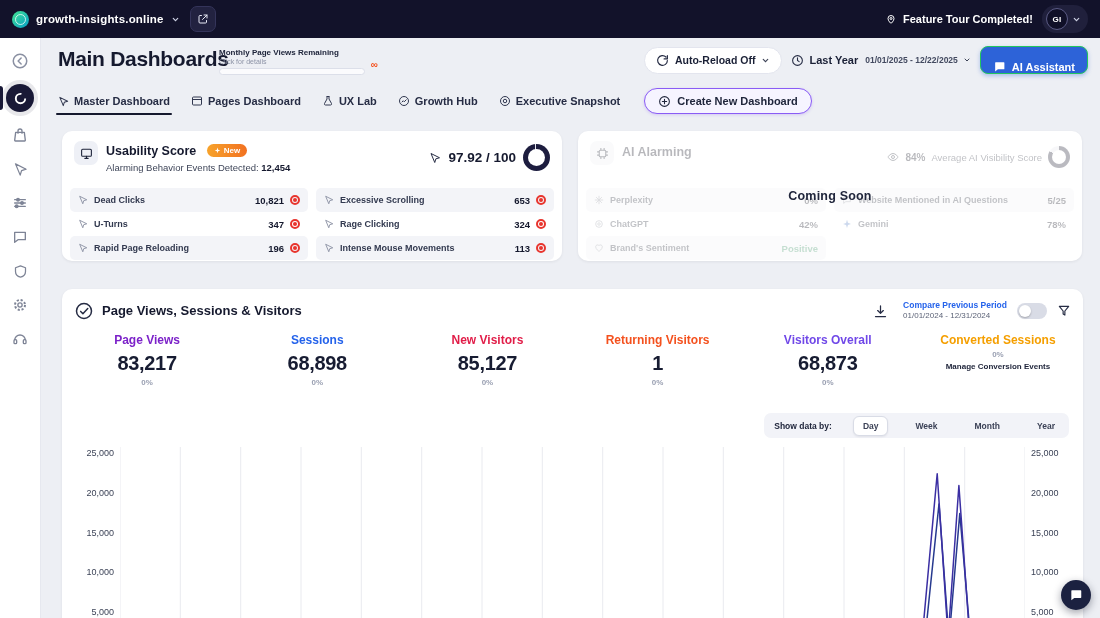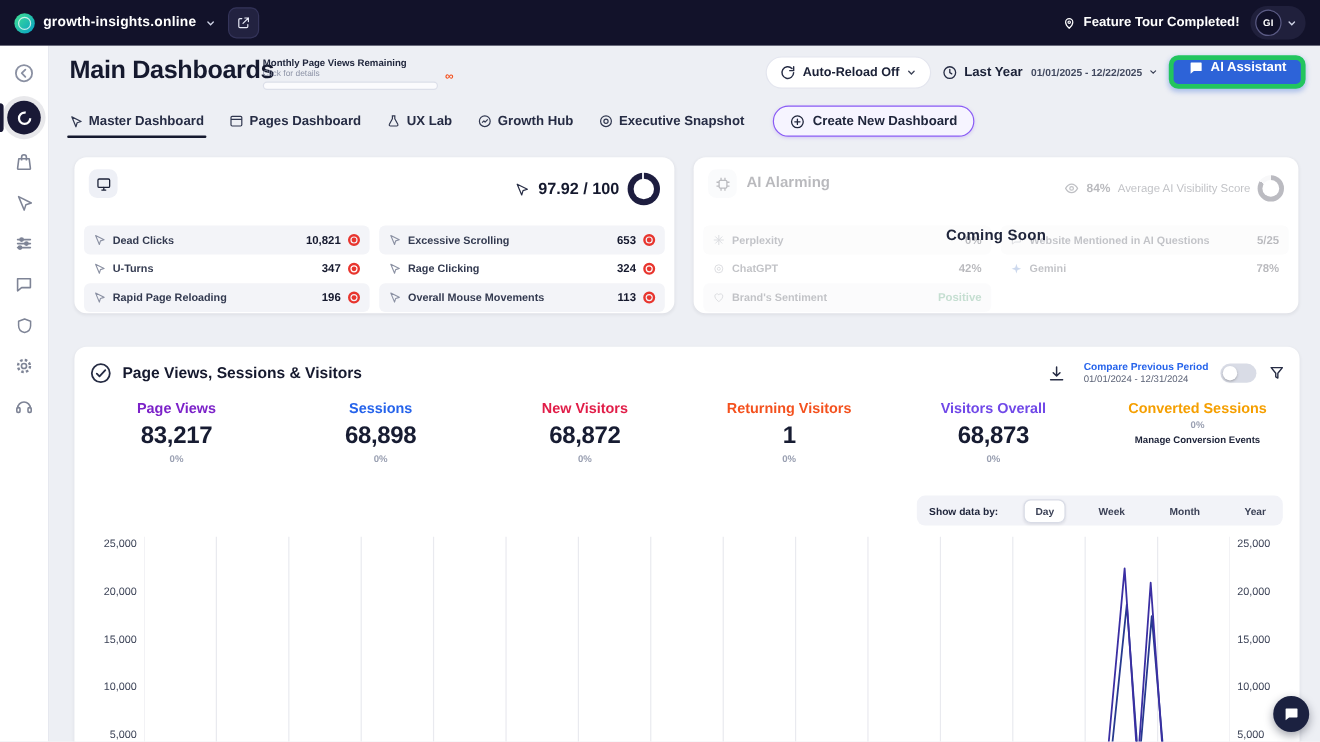--- a/index.html
+++ b/index.html
@@ -42,22 +42,22 @@
   .quota-sub{font-size:7px;color:#8d93a6;margin-top:1px}
   .quota-bar{margin-top:3px;width:146px;height:7px;border-radius:4px;background:#fbfbfd;border:1px solid #dcdfe9;position:relative}
   .quota-alert{position:absolute;right:-14px;top:-10px;color:#f4511e;font-size:10px;font-weight:800}
   .hdr-controls{position:absolute;right:12px;top:8px;display:flex;align-items:center;gap:9px}
   .pill{display:flex;align-items:center;gap:6px;background:#fff;border:1px solid #e3e5ee;border-radius:16px;height:27px;padding:0 11px;cursor:pointer}
   .pill-label{font-size:10.5px;font-weight:700;color:#1a2036}
   .dark-chev{color:#3d4357}
   .period{display:flex;align-items:center;gap:5px;cursor:pointer}
   .period-label{font-size:11px;font-weight:800;color:#1a2036}
   .period-range{font-size:8.5px;font-weight:600;color:#434a60;margin-left:2px}
-  .ai-btn{display:flex;align-items:flex-start;gap:6px;height:28px;padding:0 12px;border-radius:8px;background:#2d63d8;
-    border:4px solid #22c55e;box-shadow:0 2px 4px rgba(45,99,216,.35);color:#fff;font-size:11px;font-weight:800;cursor:pointer}
+  .ai-btn{display:flex;align-items:flex-end;gap:6px;height:28px;padding:0 12px;border-radius:8px;background:#2d63d8;
+    border:1px solid #22c55e;box-shadow:0 2px 4px rgba(45,99,216,.35);color:#fff;font-size:11px;font-weight:800;cursor:pointer}
 
   
   #tabs{position:absolute;left:17px;top:50px;height:26px;display:flex;align-items:center;gap:21px}
   .tab{position:relative;display:flex;align-items:center;gap:5px;font-size:11px;font-weight:700;color:#262c44;cursor:pointer;white-space:nowrap}
   .tab svg{color:#30374f}
   .tab.active::after{content:"";position:absolute;left:-2px;right:-2px;bottom:-8px;height:2.5px;background:#15192e;border-radius:2px}
   .create-btn{display:flex;align-items:center;gap:6px;height:26px;padding:0 13px;border-radius:15px;border:1.5px solid #8a5cf5;
     background:#f6f4ff;font-size:11px;font-weight:700;color:#20263c;cursor:pointer;margin-left:3px;box-shadow:0 1px 3px rgba(138,92,245,.25)}
 
   
@@ -303,20 +303,33 @@
   </div>
 
   <section class="card" id="usability">
     <div class="card-head">
       <span class="icon-box">
         <svg width="13" height="13" viewBox="0 0 24 24" fill="none" stroke="currentColor" stroke-width="2" stroke-linecap="round">
             <rect x="3" y="4" width="18" height="13" rx="2"></rect>
             <path d="M9 21h6M12 17v4"></path>
           </svg>
       </span>
+      <div>
+        <span class="card-title">Usability Score</span>
+        <span class="badge-new">
+          <svg width="7" height="7" viewBox="0 0 24 24" fill="currentColor">
+              <path d="M12 2l2.3 7.2L21.5 12l-7.2 2.3L12 21.5l-2.3-7.2L2.5 12l7.2-2.7z"></path>
+            </svg>
+          <span>New</span>
+        </span>
+        <div class="subtitle">
+          <span>Alarming Behavior Events Detected:</span>
+          <b>12,454</b>
+        </div>
+      </div>
     </div>
     <div class="score-group">
       <svg width="12" height="12" viewBox="0 0 24 24" fill="none" stroke="currentColor" stroke-width="2" stroke-linejoin="round">
           <path d="M4 3l7.5 18 2.2-7.3L21 11.5z"></path>
         </svg>
       <span class="score-text">97.92 / 100</span>
       <span class="gauge" style="background: conic-gradient(rgb(29, 29, 63) 352.512deg, rgb(229, 231, 239) 0deg);"></span>
     </div>
     <div class="mgrid">
       <div class="mcell">
@@ -356,21 +369,21 @@
             <path d="M4 3l7.5 18 2.2-7.3L21 11.5z"></path>
           </svg>
         <span class="lbl">Rapid Page Reloading</span>
         <b class="val">196</b>
         <i class="rec"></i>
       </div>
       <div class="mcell">
         <svg width="10" height="10" viewBox="0 0 24 24" fill="none" stroke="currentColor" stroke-width="2.2" stroke-linejoin="round">
             <path d="M4 3l7.5 18 2.2-7.3L21 11.5z"></path>
           </svg>
-        <span class="lbl">Overall Mouse Movements</span>
+        <span class="lbl">Intense Mouse Movements</span>
         <b class="val">113</b>
         <i class="rec"></i>
       </div>
     </div>
   </section>
 
   <section class="card" id="ai">
     <div class="dim">
       <div class="card-head">
         <span class="icon-box">
@@ -464,21 +477,21 @@
         <div class="t-value">83,217</div>
         <div class="t-delta">0%</div>
       </div>
       <div class="t-col">
         <div class="t-label" style="color: rgb(37, 99, 235);">Sessions</div>
         <div class="t-value">68,898</div>
         <div class="t-delta">0%</div>
       </div>
       <div class="t-col">
         <div class="t-label" style="color: rgb(225, 29, 72);">New Visitors</div>
-        <div class="t-value">68,872</div>
+        <div class="t-value">85,127</div>
         <div class="t-delta">0%</div>
       </div>
       <div class="t-col">
         <div class="t-label" style="color: rgb(244, 81, 30);">Returning Visitors</div>
         <div class="t-value">1</div>
         <div class="t-delta">0%</div>
       </div>
       <div class="t-col">
         <div class="t-label" style="color: rgb(112, 72, 232);">Visitors Overall</div>
         <div class="t-value">68,873</div>

